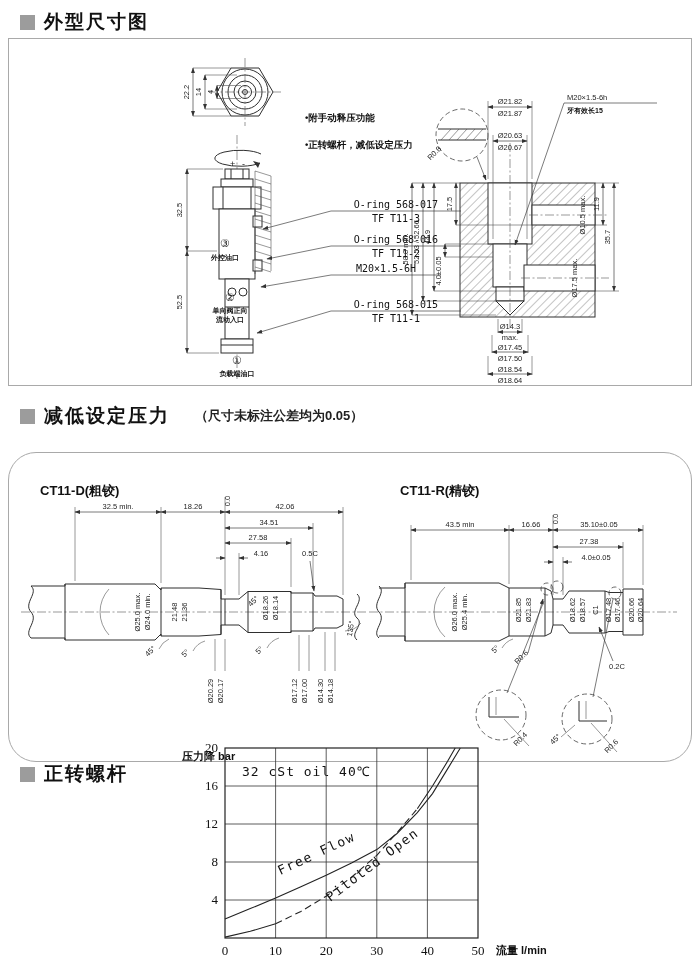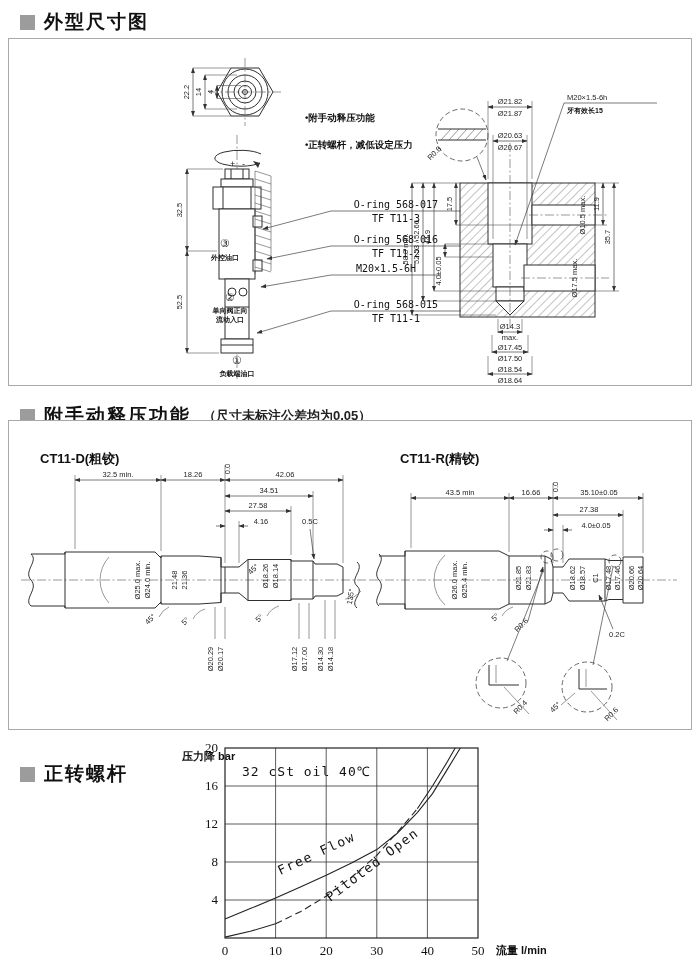--- a/index.html
+++ b/index.html
@@ -1,21 +1,21 @@
 <!DOCTYPE html>
 <html><head>
 <meta charset="utf-8">
 <style>
   html,body{margin:0;padding:0;}
   body{width:700px;height:962px;background:#ffffff;position:relative;
        font-family:"Liberation Sans",sans-serif;color:#1a1a1a;overflow:hidden;}
   .sec-header{position:absolute;left:20px;display:flex;align-items:center;gap:9px;}
   .sq{width:15px;height:15px;background:#9c9c9c;flex:0 0 auto;}
   .sec-title{font-size:19px;font-weight:bold;letter-spacing:2px;color:#111;}
-  .sec-note{font-size:13px;font-weight:bold;color:#222;margin-left:3px;}
+  .sec-note{font-size:13px;font-weight:bold;color:#222;margin-left:16px;}
   .panel{position:absolute;left:8px;width:682px;border:1px solid #a9a9a9;background:#fff;}
   svg{display:block;}
   
   .ln{stroke:#2f2f2f;stroke-width:1;fill:none;}
   .lnf{stroke:#2f2f2f;stroke-width:1;fill:#fff;}
   .thin{stroke:#444;stroke-width:0.55;fill:none;}
   .dl{stroke:#333;stroke-width:0.65;fill:none;}
   .cl{stroke:#555;stroke-width:0.6;fill:none;stroke-dasharray:9 2.5 2 2.5;}
   .dash{stroke:#444;stroke-width:0.8;fill:none;stroke-dasharray:5 3;}
   .dim{font-size:7.5px;fill:#1d1d1d;font-family:"Liberation Sans",sans-serif;}
@@ -247,25 +247,25 @@
       <text class="dim" x="501" y="333" text-anchor="middle">Ø18.54</text>
       <line class="dl" x1="479" y1="335" x2="523" y2="335" marker-start="url(#m1)" marker-end="url(#m1)"></line>
       <text class="dim" x="501" y="344" text-anchor="middle">Ø18.64</text>
     </g>
   </g>
 </svg>
 </div>
 
 <div class="sec-header" style="top:403px;">
   <div class="sq"></div>
-  <div class="sec-title">附手动释压功能</div>
+  <div class="sec-title">减低设定压力</div>
   <div class="sec-note">（尺寸未标注公差均为0.05）</div>
 </div>
 
-<div class="panel" style="top:420px;height:308px;">
+<div class="panel" style="top:452px;height:308px;border-radius:28px;">
 <svg width="682" height="308" viewBox="0 0 682 308">
   <defs>
     <marker id="m2" viewBox="0 0 10 10" refX="9" refY="5" markerWidth="9" markerHeight="9" orient="auto-start-reverse">
       <path d="M0,1.5 L10,5 L0,8.5 z" fill="#333"></path>
     </marker>
   </defs>
 
   <text class="tool-name" x="31" y="42">CT11-D(粗铰)</text>
   <text class="tool-name" x="391" y="42">CT11-R(精铰)</text>
 

